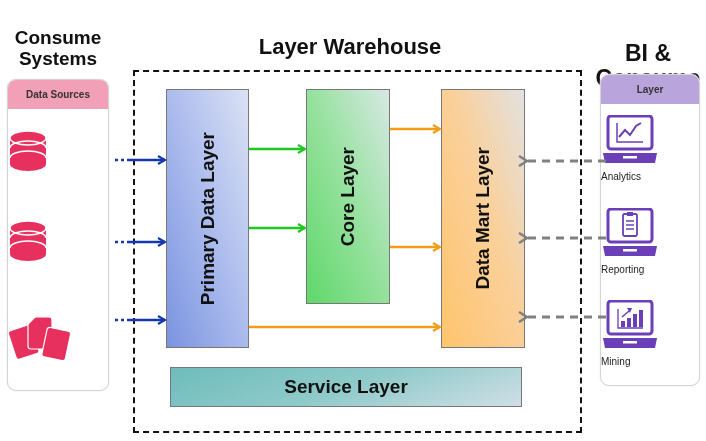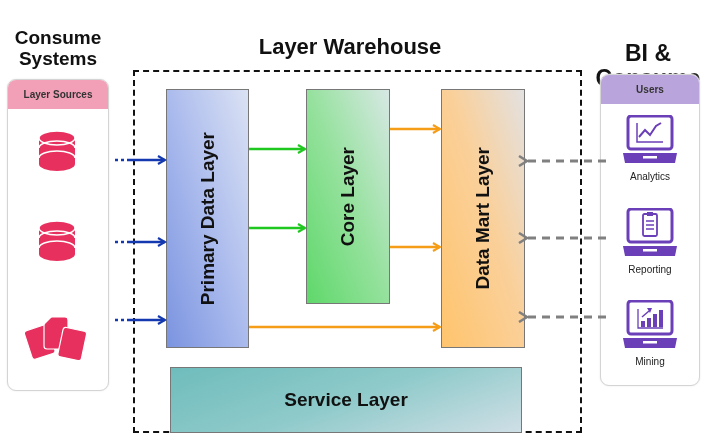--- a/index.html
+++ b/index.html
@@ -14,35 +14,35 @@
   #bi-panel{left:600px;top:74px;width:98px;height:310px;}
   .panel-head{height:29px;display:flex;align-items:center;justify-content:center;font-size:10px;font-weight:bold;color:#333;}
   #src-panel .panel-head{background:#f2a0b8;}
   #bi-panel .panel-head{background:#b9a5dc;}
   .dw-border{left:133px;top:70px;width:449px;height:363px;border:2px dashed #111;box-sizing:border-box;}
   .layer{border:1px solid #777;box-sizing:border-box;display:flex;align-items:center;justify-content:center;}
   .vtext{writing-mode:vertical-rl;transform:rotate(180deg);font-weight:bold;font-size:19px;color:#111;white-space:nowrap;}
   #primary{left:166px;top:89px;width:83px;height:259px;background:linear-gradient(to right top,#7b94e0 0%,#a6b7ec 45%,#dbe2f4 100%);}
   #core{left:306px;top:89px;width:84px;height:215px;background:linear-gradient(to right top,#5fd86a 0%,#95e19d 50%,#d7e8e4 100%);}
   #datamart{left:441px;top:89px;width:84px;height:259px;background:linear-gradient(to right top,#ffc46d 0%,#fad09a 55%,#e3e1e1 100%);}
-  #service{left:170px;top:367px;width:352px;height:66px;background:linear-gradient(160deg,#6fbcbc 0%,#8fcaca 50%,#cfdfe6 100%);}
+  #service{left:170px;top:367px;width:352px;height:40px;background:linear-gradient(160deg,#6fbcbc 0%,#8fcaca 50%,#cfdfe6 100%);}
   #service .htext{font-weight:bold;font-size:19px;color:#111;}
-  .icon-item{position:absolute;width:98px;left:0;text-align:center;}
+  .icon-item{position:absolute;width:98px;left:0;text-align:left;}
   .icon-label{font-size:10px;color:#222;margin-top:2px;}
   svg.arrows{position:absolute;left:0;top:0;}
 </style>
 </head>
 <body>
 
 <div class="abs heading" id="src-title">Consume Systems</div>
 <div class="abs heading" id="dw-title">Layer Warehouse</div>
 <div class="abs heading" id="bi-title">BI &amp; Consume Systems</div>
 
 <div class="abs panel" id="src-panel">
-  <div class="panel-head">Layer Sources</div>
+  <div class="panel-head">Data Sources</div>
   <div class="icon-item" style="top:50px">
     <svg width="40" height="42" viewBox="0 0 40 42">
       <ellipse cx="20" cy="8" rx="18" ry="7" fill="#e8305f"></ellipse>
       <rect x="2" y="8" width="36" height="10" fill="#e8305f"></rect>
       <ellipse cx="20" cy="18" rx="18" ry="7" fill="#e8305f" stroke="#fff" stroke-width="1.5"></ellipse>
       <rect x="2" y="18" width="36" height="10" fill="#e8305f"></rect>
       <ellipse cx="20" cy="28" rx="18" ry="7" fill="#e8305f" stroke="#fff" stroke-width="1.5"></ellipse>
       <rect x="2" y="28" width="36" height="6" fill="#e8305f"></rect>
       <ellipse cx="20" cy="34" rx="18" ry="7" fill="#e8305f"></ellipse>
       <ellipse cx="20" cy="8" rx="18" ry="7" fill="none" stroke="#fff" stroke-width="1.5"></ellipse>
@@ -68,21 +68,21 @@
       <rect x="20" y="2" width="24" height="32" rx="3" fill="#e8305f" stroke="#fff" stroke-width="1.2"></rect>
       <g transform="rotate(12 48 30)">
           <rect x="36" y="14" width="24" height="30" rx="3" fill="#e8305f" stroke="#fff" stroke-width="1.2"></rect>
         </g>
       <polygon points="20,2 20,10 28,2" fill="#fff"></polygon>
     </svg>
   </div>
 </div>
 
 <div class="abs panel" id="bi-panel">
-  <div class="panel-head">Users</div>
+  <div class="panel-head">Layer</div>
   <div class="icon-item" style="top:40px">
     <svg width="58" height="50" viewBox="0 0 58 50">
       <rect x="7" y="1" width="44" height="33" rx="3" fill="#fff" stroke="#6a3fb8" stroke-width="3"></rect>
       <polyline points="16,8 16,27 42,27" fill="none" stroke="#6a3fb8" stroke-width="1.5"></polyline>
       <polyline points="18,22 24,15 29,20 35,11 40,8" fill="none" stroke="#6a3fb8" stroke-width="2"></polyline>
       <path d="M2,38 H56 L54,48 H4 Z" fill="#6a3fb8"></path>
       <rect x="22" y="41" width="14" height="2.5" fill="#fff"></rect>
     </svg>
     <div class="icon-label">Analytics</div>
   </div>

